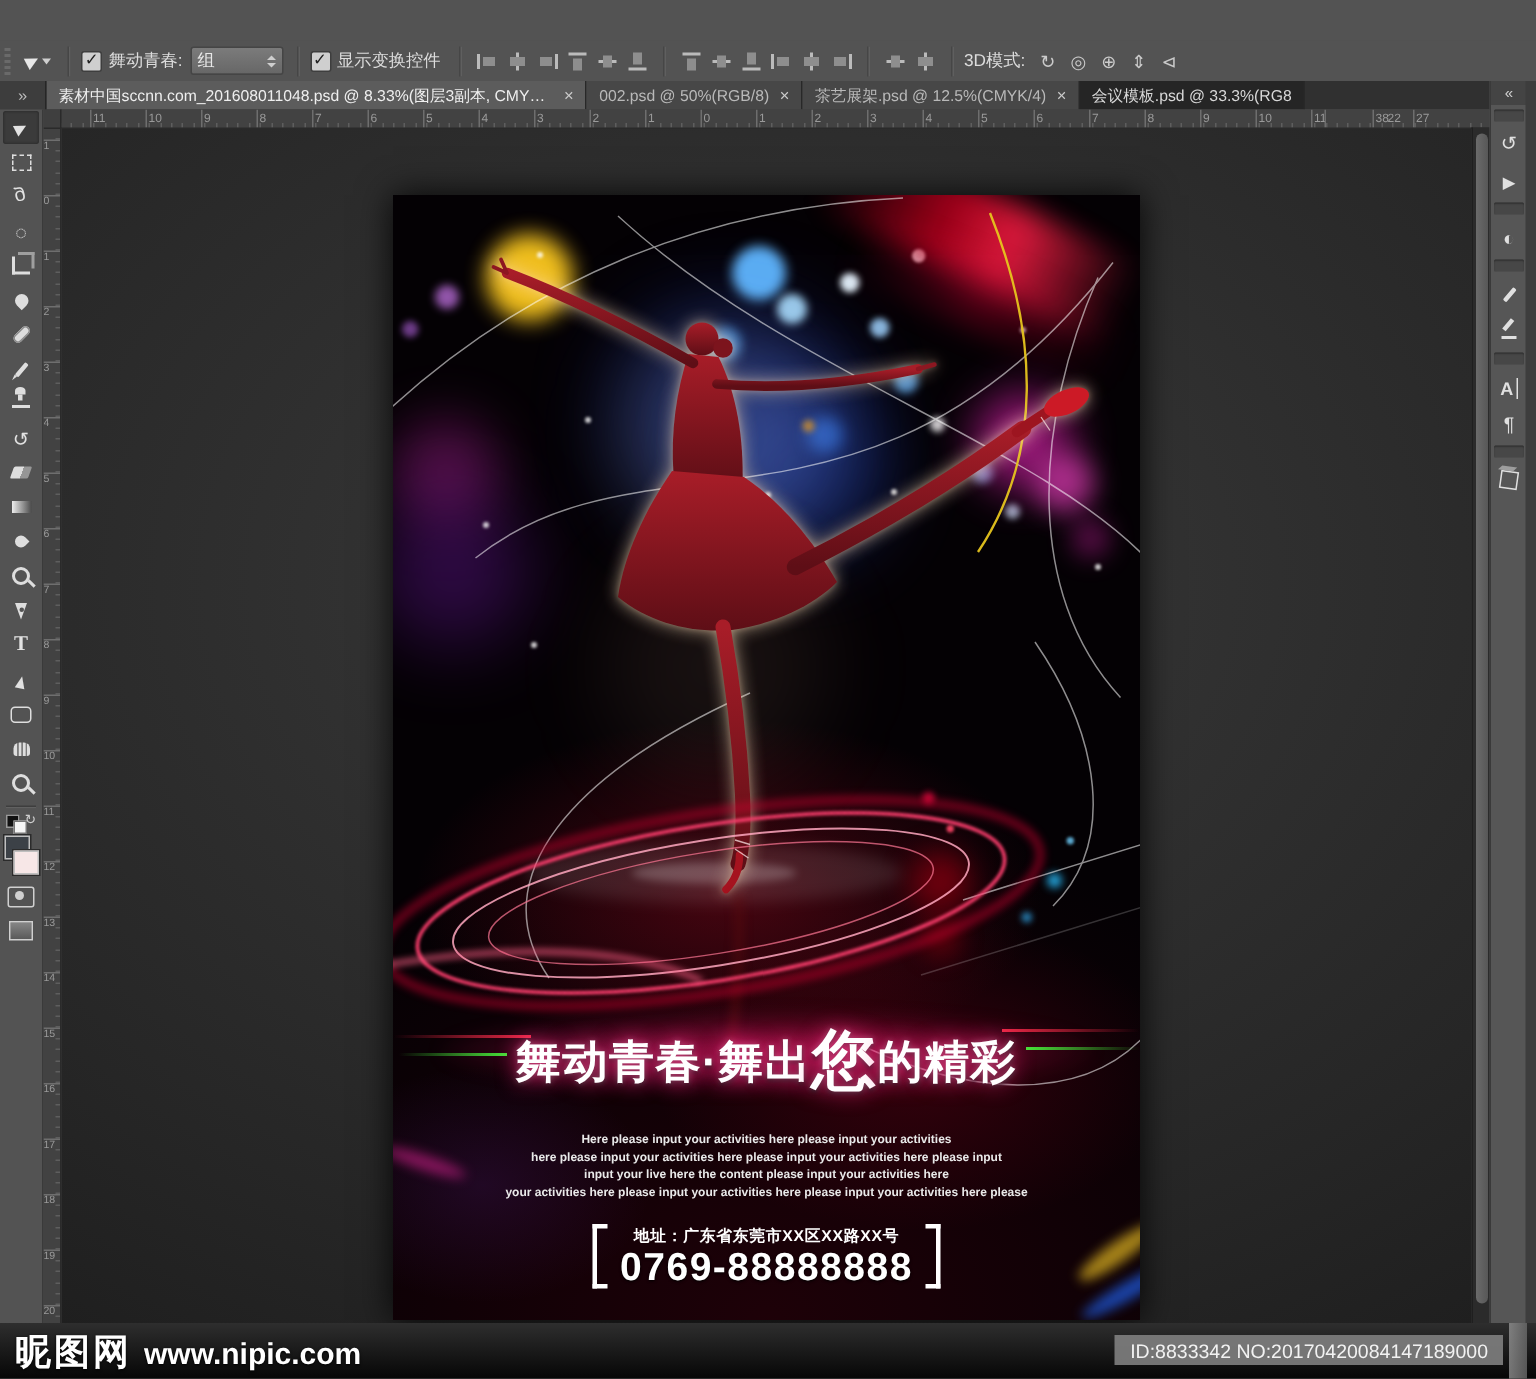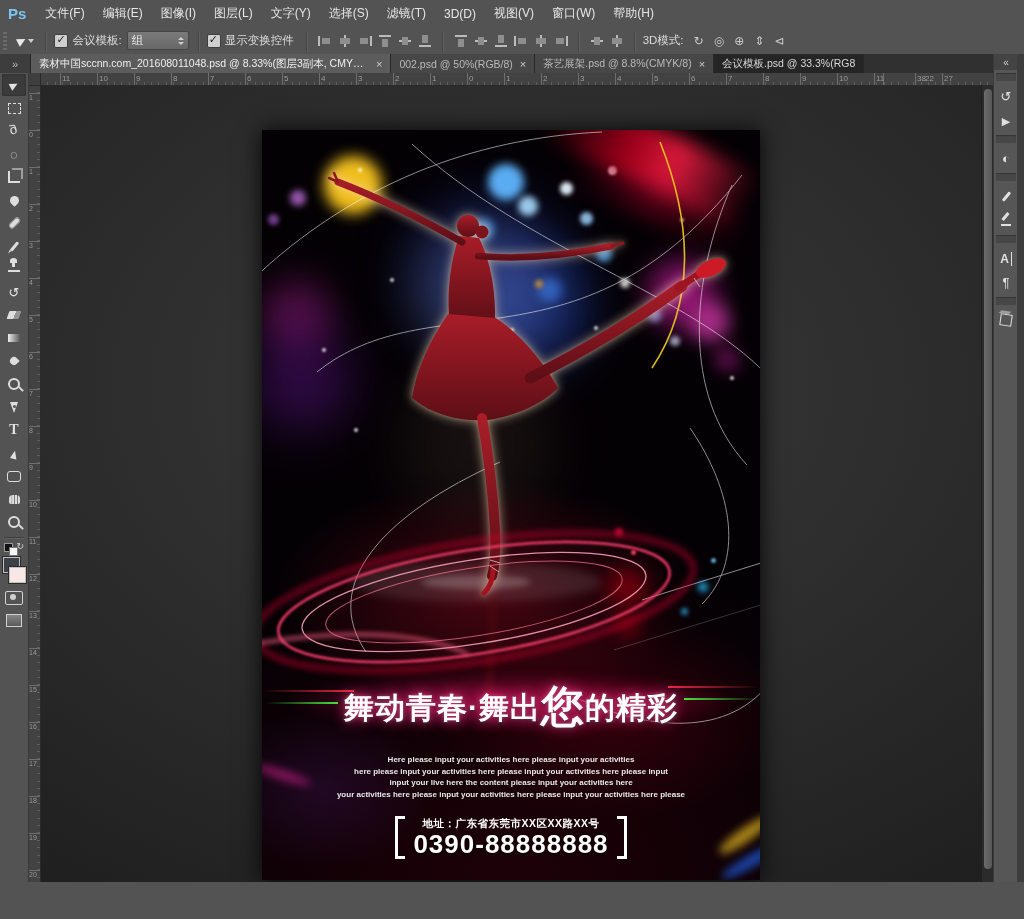--- a/index.html
+++ b/index.html
@@ -155,46 +155,30 @@
   .site-logo{color:#ffffff;font-size:24px;font-weight:bold;letter-spacing:2px;text-shadow:0 1px 2px #000;}
   .site-url{color:#ffffff;font-size:20px;font-weight:bold;margin-left:8px;text-shadow:0 1px 2px #000;}
   .id-box{position:absolute;right:22px;top:8px;height:20px;background:rgba(128,128,128,.9);color:#f2f2f2;font-size:13px;display:flex;align-items:center;padding:0 10px;}
   .bar-strip{position:absolute;right:6px;top:0;width:12px;height:37px;background:linear-gradient(90deg,#9a9a9a,#6f6f6f);opacity:.75;}
 </style>
 </head>
 <body>
 
 <div class="app">
 
-  <div class="menubar">
-    <div class="ps-logo">Ps</div>
-    <div class="menu-items">
-        <div class="menu-item">文件(F)</div>
-        <div class="menu-item">编辑(E)</div>
-        <div class="menu-item">图像(I)</div>
-        <div class="menu-item">图层(L)</div>
-        <div class="menu-item">文字(Y)</div>
-        <div class="menu-item">选择(S)</div>
-        <div class="menu-item">滤镜(T)</div>
-        <div class="menu-item">3D(D)</div>
-        <div class="menu-item">视图(V)</div>
-        <div class="menu-item">窗口(W)</div>
-        <div class="menu-item">帮助(H)</div>
-      </div>
-  </div>
 
   <div class="optionsbar">
     <div class="grip"></div>
     <div class="ob-tool">
       <span class="ob-move">▶</span>
       <span class="caret-dn"></span>
     </div>
     <div class="ob-sep"></div>
     <span class="checkbox"></span>
-    <span class="ob-label">会议模板:</span>
+    <span class="ob-label">舞动青春:</span>
     <div class="dropdown">
       <span>组</span>
       <span class="stepper">
           <i class="up"></i>
           <i class="dn"></i>
         </span>
     </div>
     <div class="ob-sep"></div>
     <span class="checkbox"></span>
     <span class="ob-label">显示变换控件</span>
@@ -229,21 +213,21 @@
     <div class="doc-tabs">
         <div class="doc-tab active">
           <span class="tab-title">素材中国sccnn.com_201608011048.psd @ 8.33%(图层3副本, CMYK/8#) *</span>
           <span class="tab-close">×</span>
         </div>
         <div class="doc-tab">
           <span class="tab-title">002.psd @ 50%(RGB/8)</span>
           <span class="tab-close">×</span>
         </div>
         <div class="doc-tab">
-          <span class="tab-title">茶艺展架.psd @ 8.8%(CMYK/8)</span>
+          <span class="tab-title">茶艺展架.psd @ 12.5%(CMYK/4)</span>
           <span class="tab-close">×</span>
         </div>
         <div class="doc-tab dark">
           <span class="tab-title">会议模板.psd @ 33.3%(RG8</span>
         </div>
       </div>
   </div>
 
   <div class="ruler-corner"></div>
   <div class="hruler">
@@ -778,21 +762,21 @@
           <div class="body-line">here please input your activities here please input your activities here please input</div>
           <div class="body-line">input your live here the content please input your activities here</div>
           <div class="body-line">your activities here please input your activities here please input your activities here please</div>
         </div>
 
       <div class="phone-wrap">
         <div class="phone-box">
           <div class="bracket-l"></div>
           <div class="phone-inner">
             <div class="poster-address">地址：广东省东莞市XX区XX路XX号</div>
-            <div class="poster-phone">0390-88888888</div>
+            <div class="poster-phone">0769-88888888</div>
           </div>
           <div class="bracket-r"></div>
         </div>
       </div>
 
       <div class="flare" style="left:452px;top:698px;width:62px;height:14px;background:#caa21e;transform:rotate(-35deg);opacity:.8;"></div>
       <div class="flare" style="left:455px;top:724px;width:72px;height:12px;background:#1f5adf;transform:rotate(-30deg);opacity:.75;"></div>
       <div class="flare" style="left:-8px;top:640px;width:58px;height:10px;background:#d0208a;transform:rotate(18deg);opacity:.6;"></div>
     </div>
   </div>
@@ -830,14 +814,22 @@
           <span class="ri-paragraph"></span>
         </div>
         <div class="rp-sep"></div>
         <div class="rp-icon">
           <span class="ri-3d"></span>
         </div>
       </div>
   </div>
   <div class="rightedge"></div>
 
+  <div class="statusbar">
+    <div class="wm">
+      <span class="site-logo">昵图网</span>
+      <span class="site-url">www.nipic.com</span>
+    </div>
+    <div class="id-box">ID:8833342 NO:20170420084147189000</div>
+    <div class="bar-strip"></div>
+  </div>
 
 </div>
 
 </body></html>

